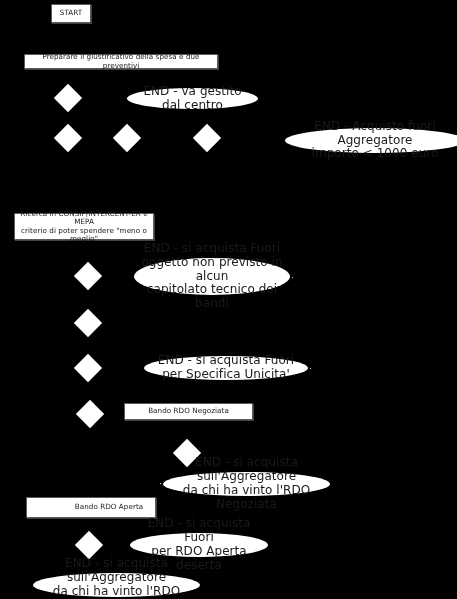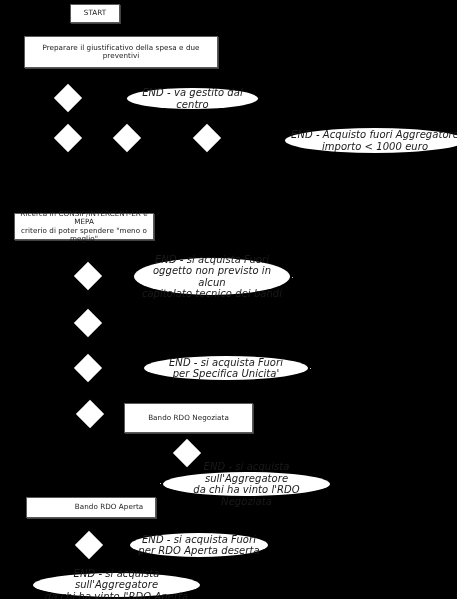--- a/index.html
+++ b/index.html
@@ -34,23 +34,22 @@
   
   .box {
     border: 1px solid #5a5a5a;
     font-size: 7.2px;
     box-shadow: 1px 1px 0 rgba(120,120,120,0.55);
   }
 
   
   .ellipse {
     border-radius: 50%;
-    font-size: 10px;
+    font-size: 12px;
     padding: 0 6px;
-    font-style: italic;
   }
 
   
   .diamond {
     position: absolute;
     background: #ffffff;
     transform: rotate(45deg);
   }
 
   
@@ -59,23 +58,23 @@
     width: 1px;
     height: 1px;
     background: #cfcfcf;
   }
 </style>
 </head>
 <body>
 
 <div id="canvas">
 
-  <div class="node box" style="left:70px; top:4px; width:50px; height:19px;">START</div>
+  <div class="node box" style="left:51px; top:4px; width:40px; height:19px;">START</div>
 
-  <div class="node box" style="left:24px; top:36px; width:194px; height:32px;">Preparare il giustificativo della spesa e due preventivi</div>
+  <div class="node box" style="left:24px; top:54px; width:194px; height:15px;">Preparare il giustificativo della spesa e due preventivi</div>
 
   <div class="diamond" style="left:58px; top:88px; width:20px; height:20px;"></div>
 
   <div class="node ellipse" style="left:127px; top:88px; width:131px; height:21px;">END - va gestito dal centro</div>
 
   <div class="diamond" style="left:58px; top:128px; width:20px; height:20px;"></div>
   <div class="diamond" style="left:117px; top:128px; width:20px; height:20px;"></div>
   <div class="diamond" style="left:197px; top:128px; width:20px; height:20px;"></div>
 
   <div class="node ellipse" style="left:285px; top:128px; width:180px; height:25px;">END - Acquisto fuori Aggregatore
@@ -91,21 +90,21 @@
   <div class="dot" style="left:292px; top:277px;"></div>
 
   <div class="diamond" style="left:78px; top:313px; width:20px; height:20px;"></div>
 
   <div class="diamond" style="left:78px; top:358px; width:20px; height:20px;"></div>
   <div class="node ellipse" style="left:144px; top:356px; width:164px; height:24px;">END - si acquista Fuori
 per Specifica Unicita'</div>
   <div class="dot" style="left:310px; top:368px;"></div>
 
   <div class="diamond" style="left:80px; top:404px; width:20px; height:20px;"></div>
-  <div class="node box" style="left:124px; top:403px; width:129px; height:30px;">Bando RDO Negoziata</div>
+  <div class="node box" style="left:124px; top:403px; width:129px; height:17px;">Bando RDO Negoziata</div>
 
   <div class="diamond" style="left:177px; top:443px; width:20px; height:20px;"></div>
   <div class="node ellipse" style="left:163px; top:472px; width:167px; height:24px;">END - si acquista sull'Aggregatore
 da chi ha vinto l'RDO Negoziata</div>
   <div class="dot" style="left:160px; top:483px;"></div>
 
   <div class="node box" style="left:26px; top:497px; width:130px; height:21px;padding-left:36px;">Bando RDO Aperta</div>
 
   <div class="diamond" style="left:79px; top:535px; width:20px; height:20px;"></div>
   <div class="node ellipse" style="left:130px; top:533px; width:138px; height:24px;">END - si acquista Fuori

